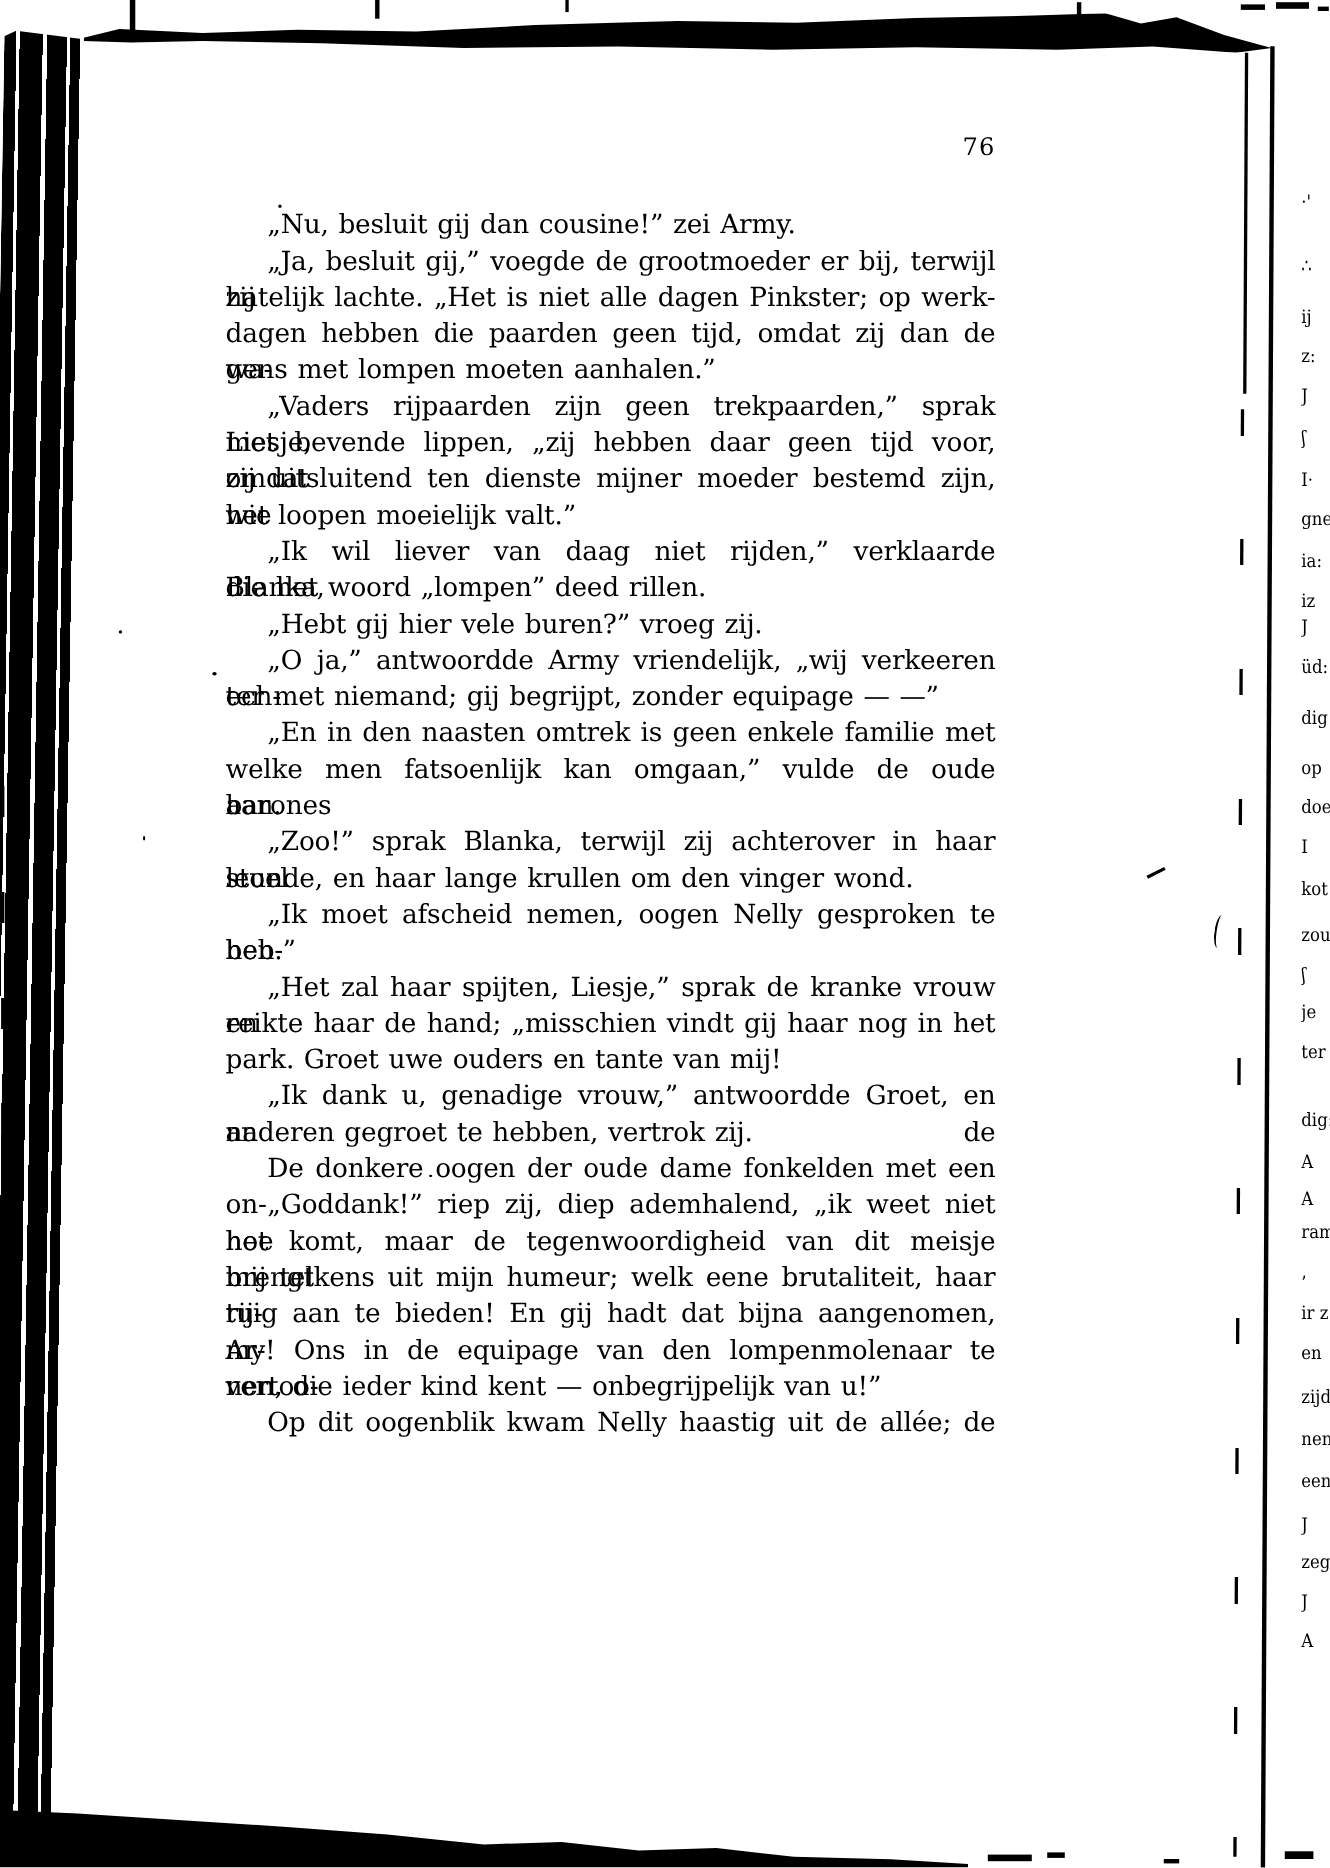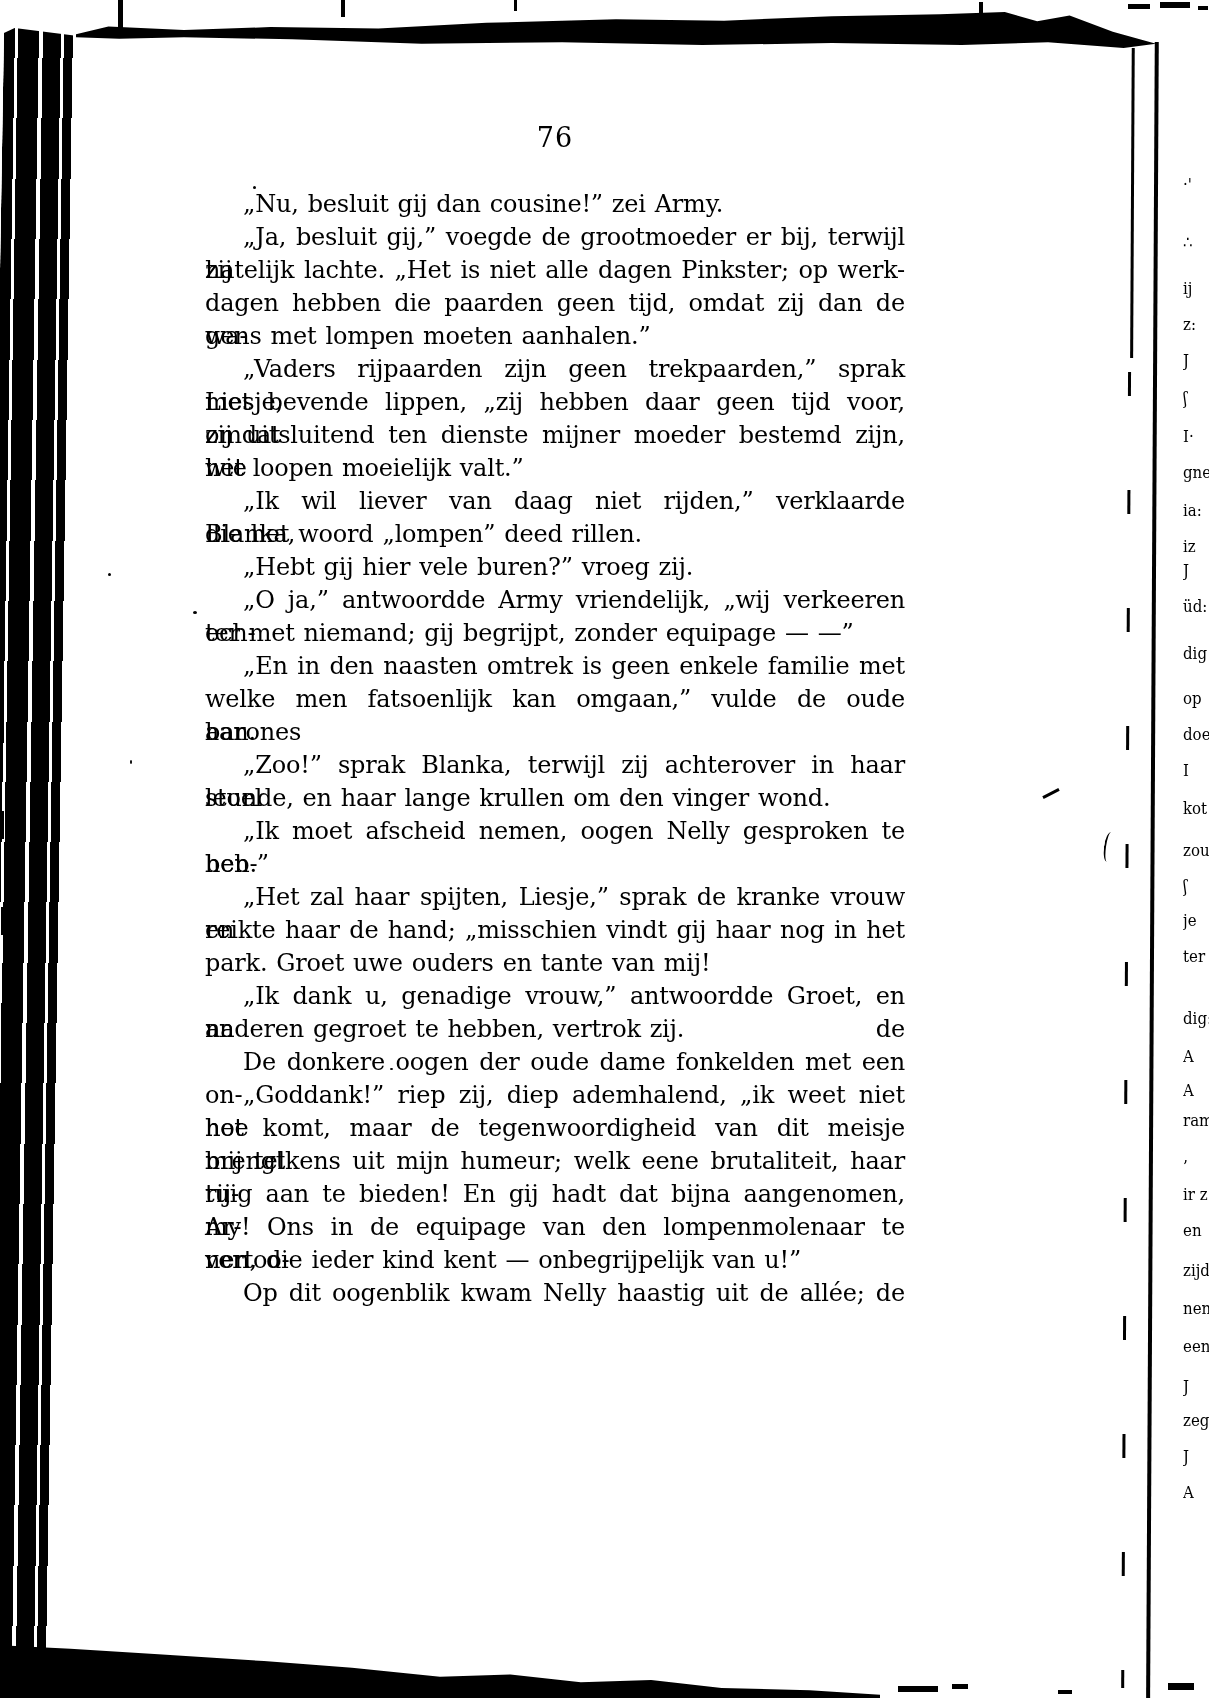--- a/index.html
+++ b/index.html
@@ -41,22 +41,22 @@
   .edge-line-b{position:absolute;left:1155px;top:42px;width:4px;height:1656px;background:#000;}
   .margin-fragments{position:absolute;left:0;top:0;width:100%;height:100%;}
   .frag{
     position:absolute;left:1183px;width:28px;font-size:15px;line-height:17px;
     font-family:"DejaVu Serif",serif;color:#000;transform:scaleY(1.12);
     white-space:nowrap;overflow:hidden;
   }
 
   
   .page-number{
-    position:absolute;left:205px;top:122px;width:700px;text-align:center;
-    font-size:27px;letter-spacing:1px;
+    position:absolute;left:205px;top:122px;width:700px;text-align:right;
+    font-size:22px;letter-spacing:1px;
   }
   .text-column{
     position:absolute;left:205px;top:188px;width:700px;
     font-size:24px;line-height:33px;letter-spacing:-0.2px;word-spacing:1.5px;
   }
   .para{margin:0;}
   .line{display:block;height:33px;white-space:normal;}
   .line.just{text-align:justify;text-align-last:justify;}
   .line.indent{text-indent:38px;}
 </style>

